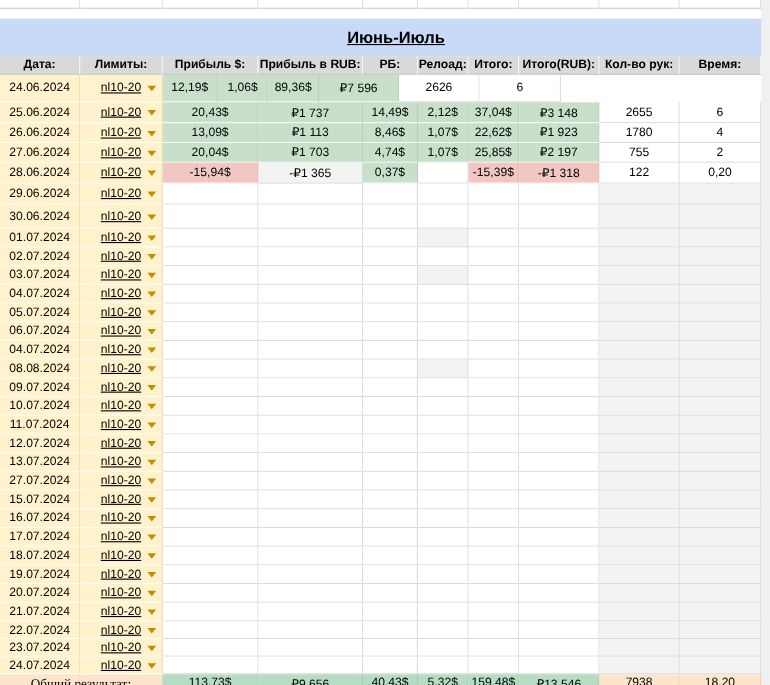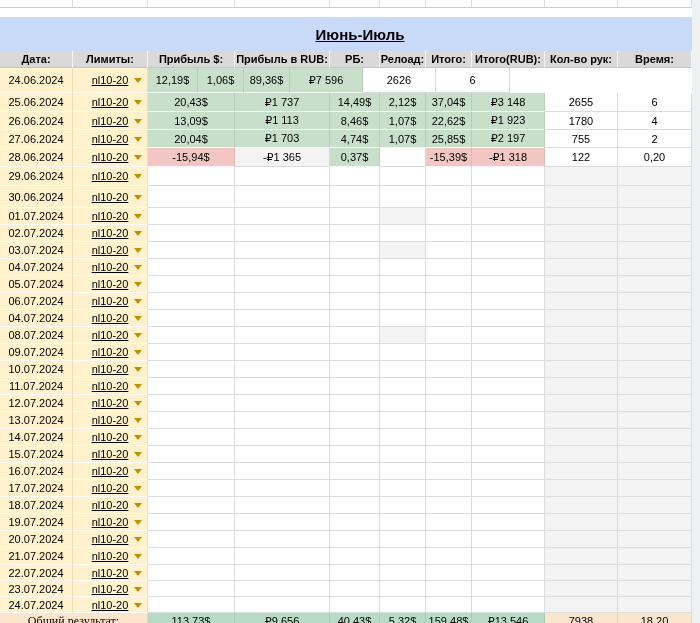--- a/index.html
+++ b/index.html
@@ -286,21 +286,21 @@
         <div class="cell c2 vcell"></div>
         <div class="cell c3 vcell"></div>
         <div class="cell c4 vcell"></div>
         <div class="cell c5 vcell"></div>
         <div class="cell c6 vcell"></div>
         <div class="cell c7 vcell"></div>
         <div class="cell c8 vcell bg-gr"></div>
         <div class="cell c9 vcell bg-gr"></div>
       </div>
         <div class="trow">
-        <div class="cell c0 bg-y">08.07.2024</div>
+        <div class="cell c0 bg-y">08.08.2024</div>
         <div class="cell c1 bg-y limit-cell">
           <span>nl10-20</span>
           <span class="dd-arrow"></span>
         </div>
         <div class="cell c2 vcell"></div>
         <div class="cell c3 vcell"></div>
         <div class="cell c4 vcell"></div>
         <div class="cell c5 vcell bg-gr"></div>
         <div class="cell c6 vcell"></div>
         <div class="cell c7 vcell"></div>
@@ -376,21 +376,21 @@
         <div class="cell c2 vcell"></div>
         <div class="cell c3 vcell"></div>
         <div class="cell c4 vcell"></div>
         <div class="cell c5 vcell"></div>
         <div class="cell c6 vcell"></div>
         <div class="cell c7 vcell"></div>
         <div class="cell c8 vcell bg-gr"></div>
         <div class="cell c9 vcell bg-gr"></div>
       </div>
         <div class="trow">
-        <div class="cell c0 bg-y">14.07.2024</div>
+        <div class="cell c0 bg-y">27.07.2024</div>
         <div class="cell c1 bg-y limit-cell">
           <span>nl10-20</span>
           <span class="dd-arrow"></span>
         </div>
         <div class="cell c2 vcell"></div>
         <div class="cell c3 vcell"></div>
         <div class="cell c4 vcell"></div>
         <div class="cell c5 vcell"></div>
         <div class="cell c6 vcell"></div>
         <div class="cell c7 vcell"></div>

